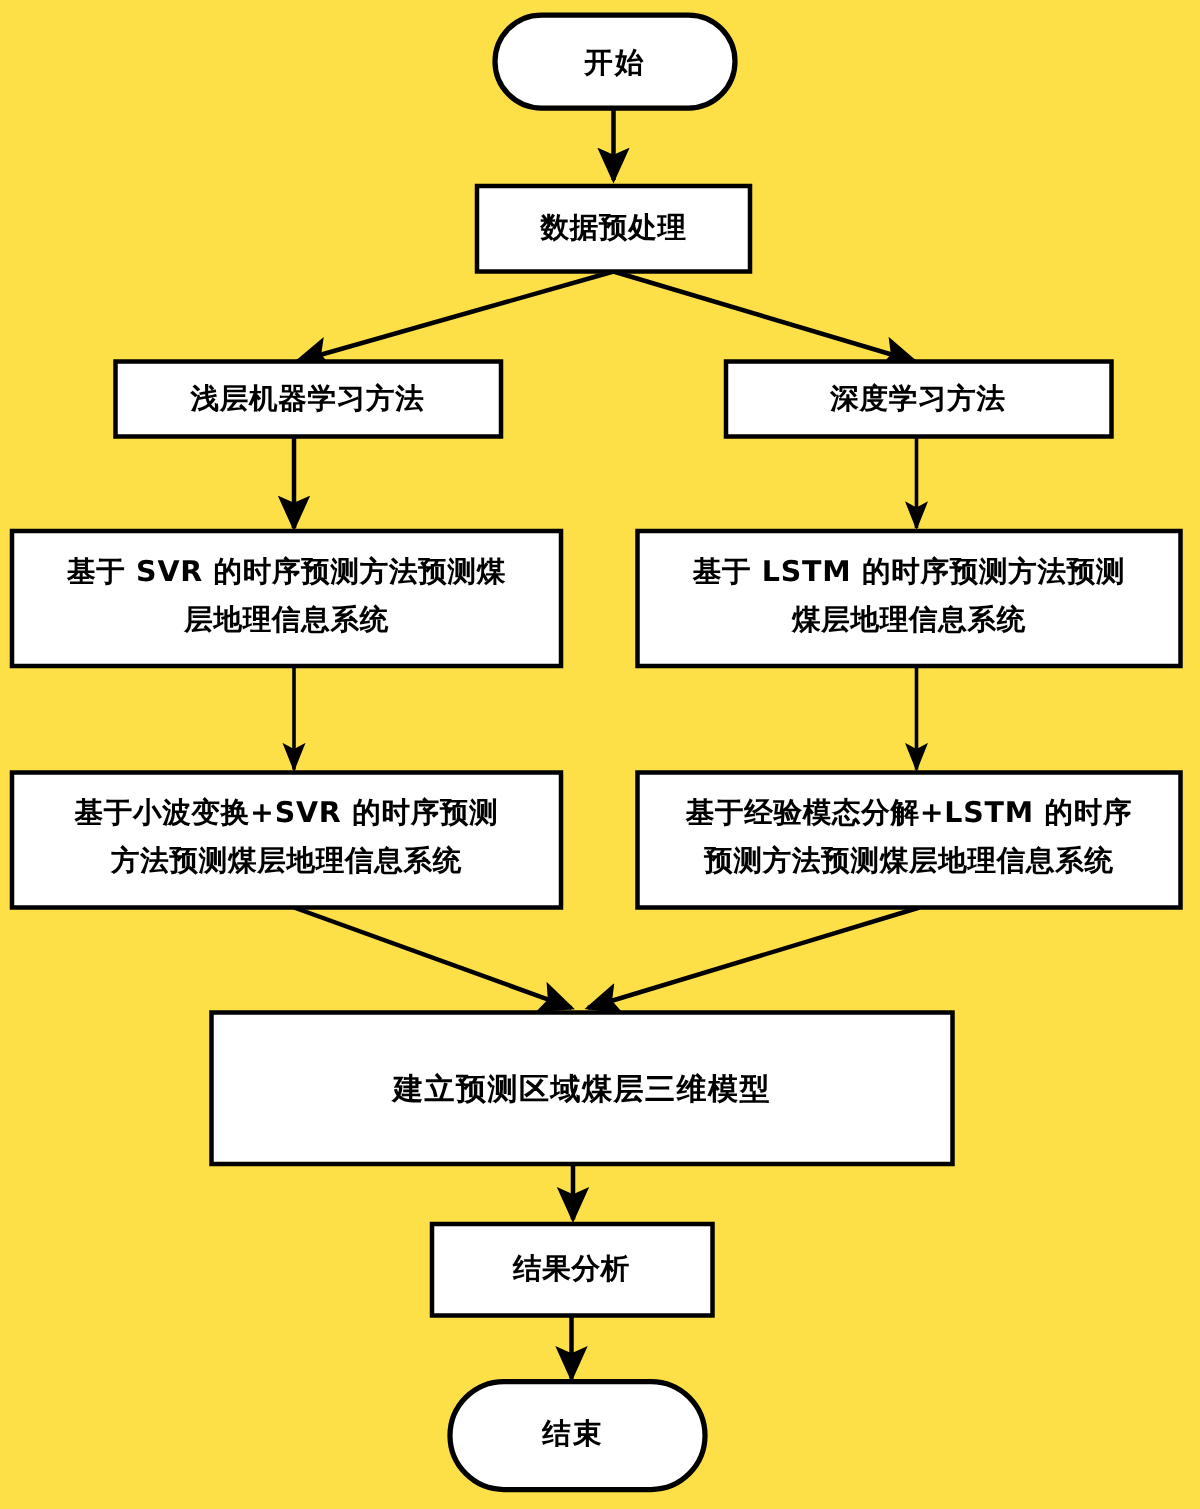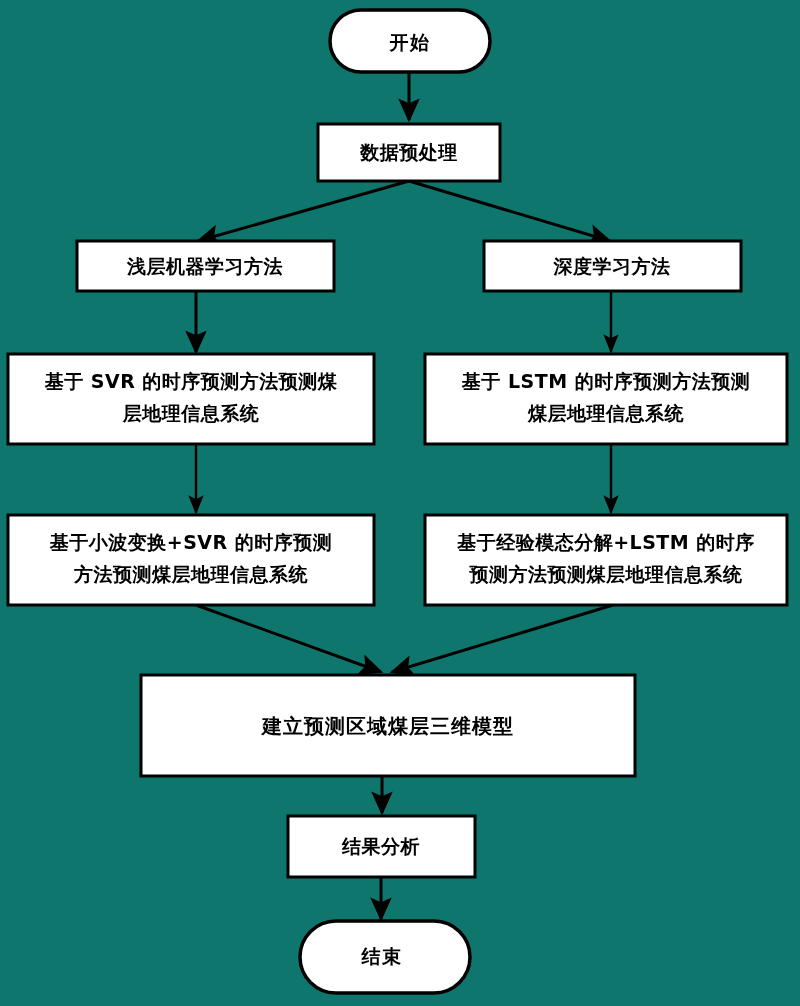--- a/index.html
+++ b/index.html
@@ -10,21 +10,21 @@
   body {
     width: 800px;
     height: 1006px;
     font-family: "DejaVu Sans", "Liberation Sans", sans-serif;
     overflow: hidden;
   }
   #flowchart-root {
     position: relative;
     width: 800px;
     height: 1006px;
-    background: #0f766e;
+    background: #fde047;
     text-align: center;
   }
   svg.flow-canvas {
     display: block;
     width: 800px;
     height: 1006px;
   }
   .node-shape {
     fill: #ffffff;
     stroke: #000000;

